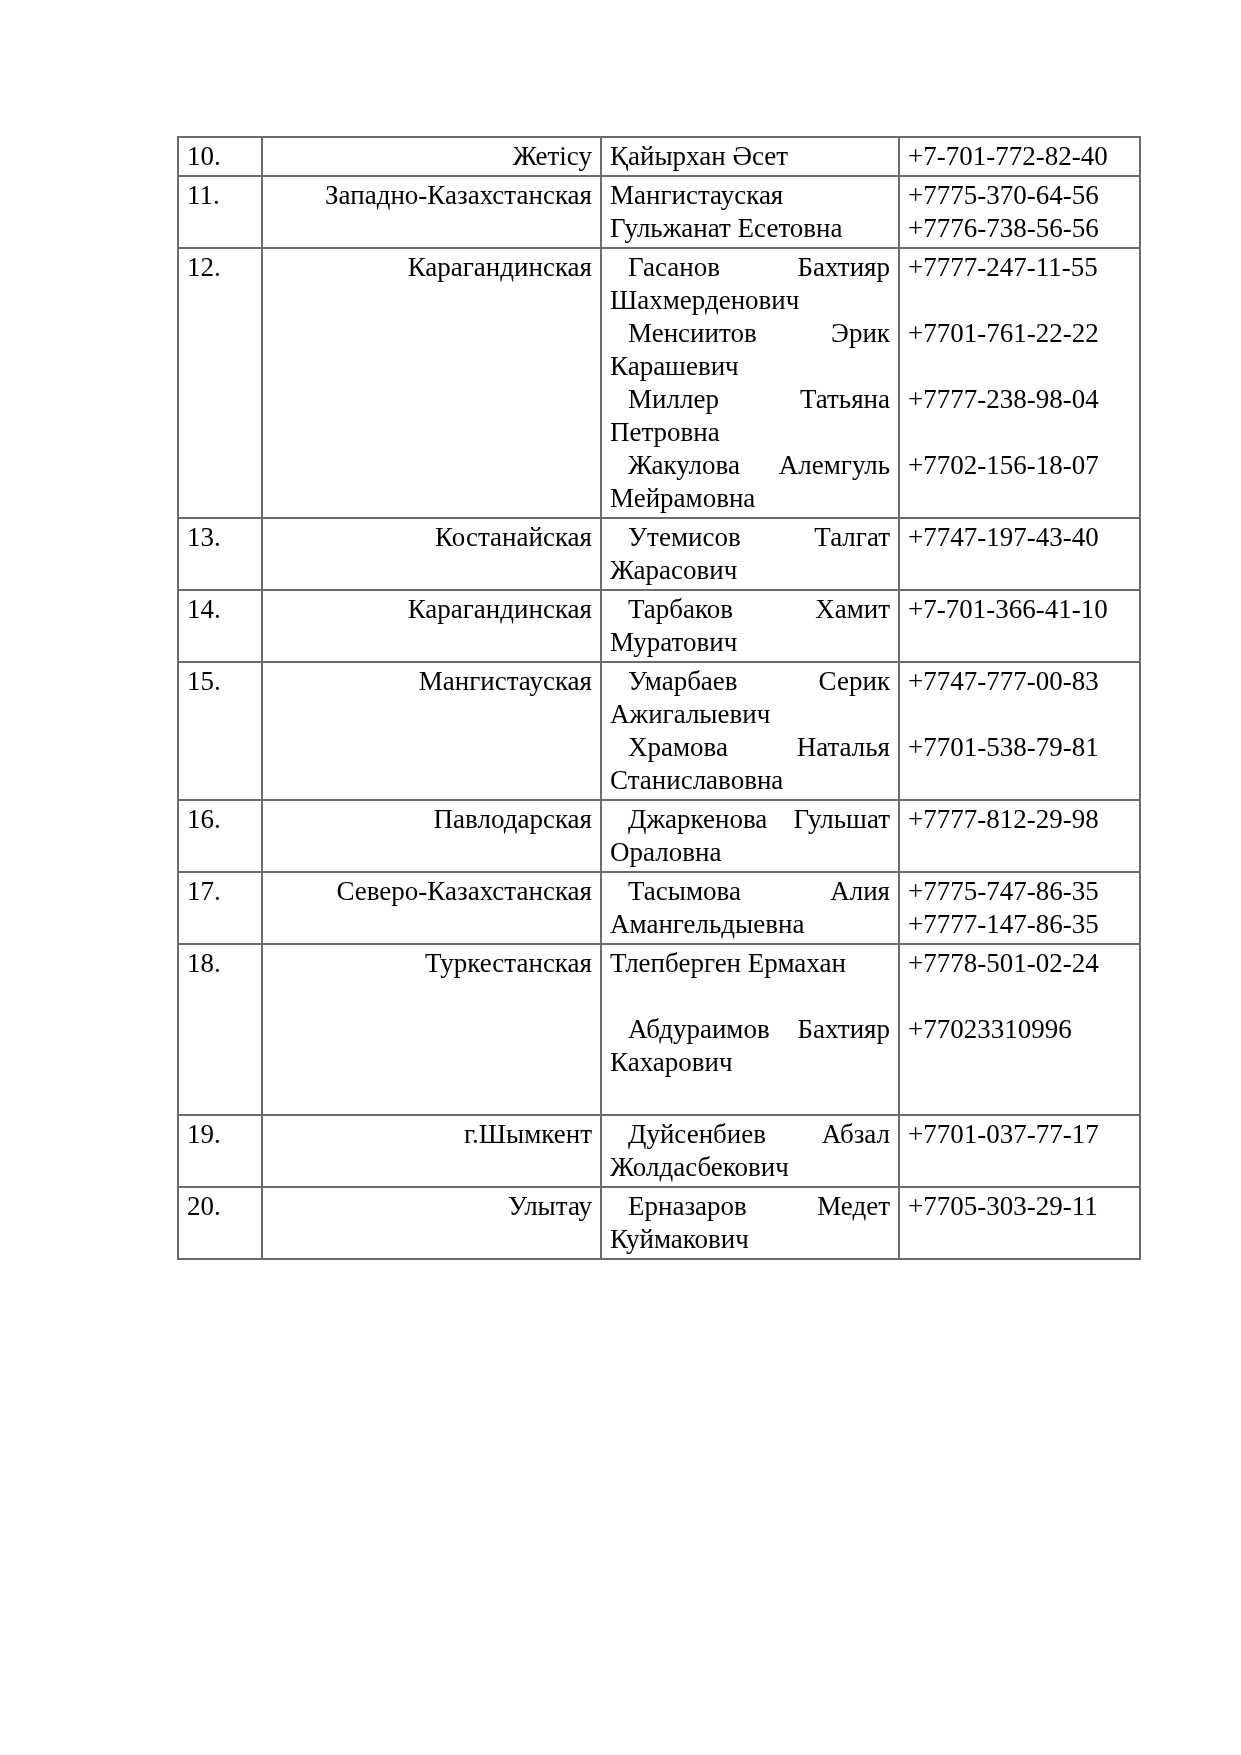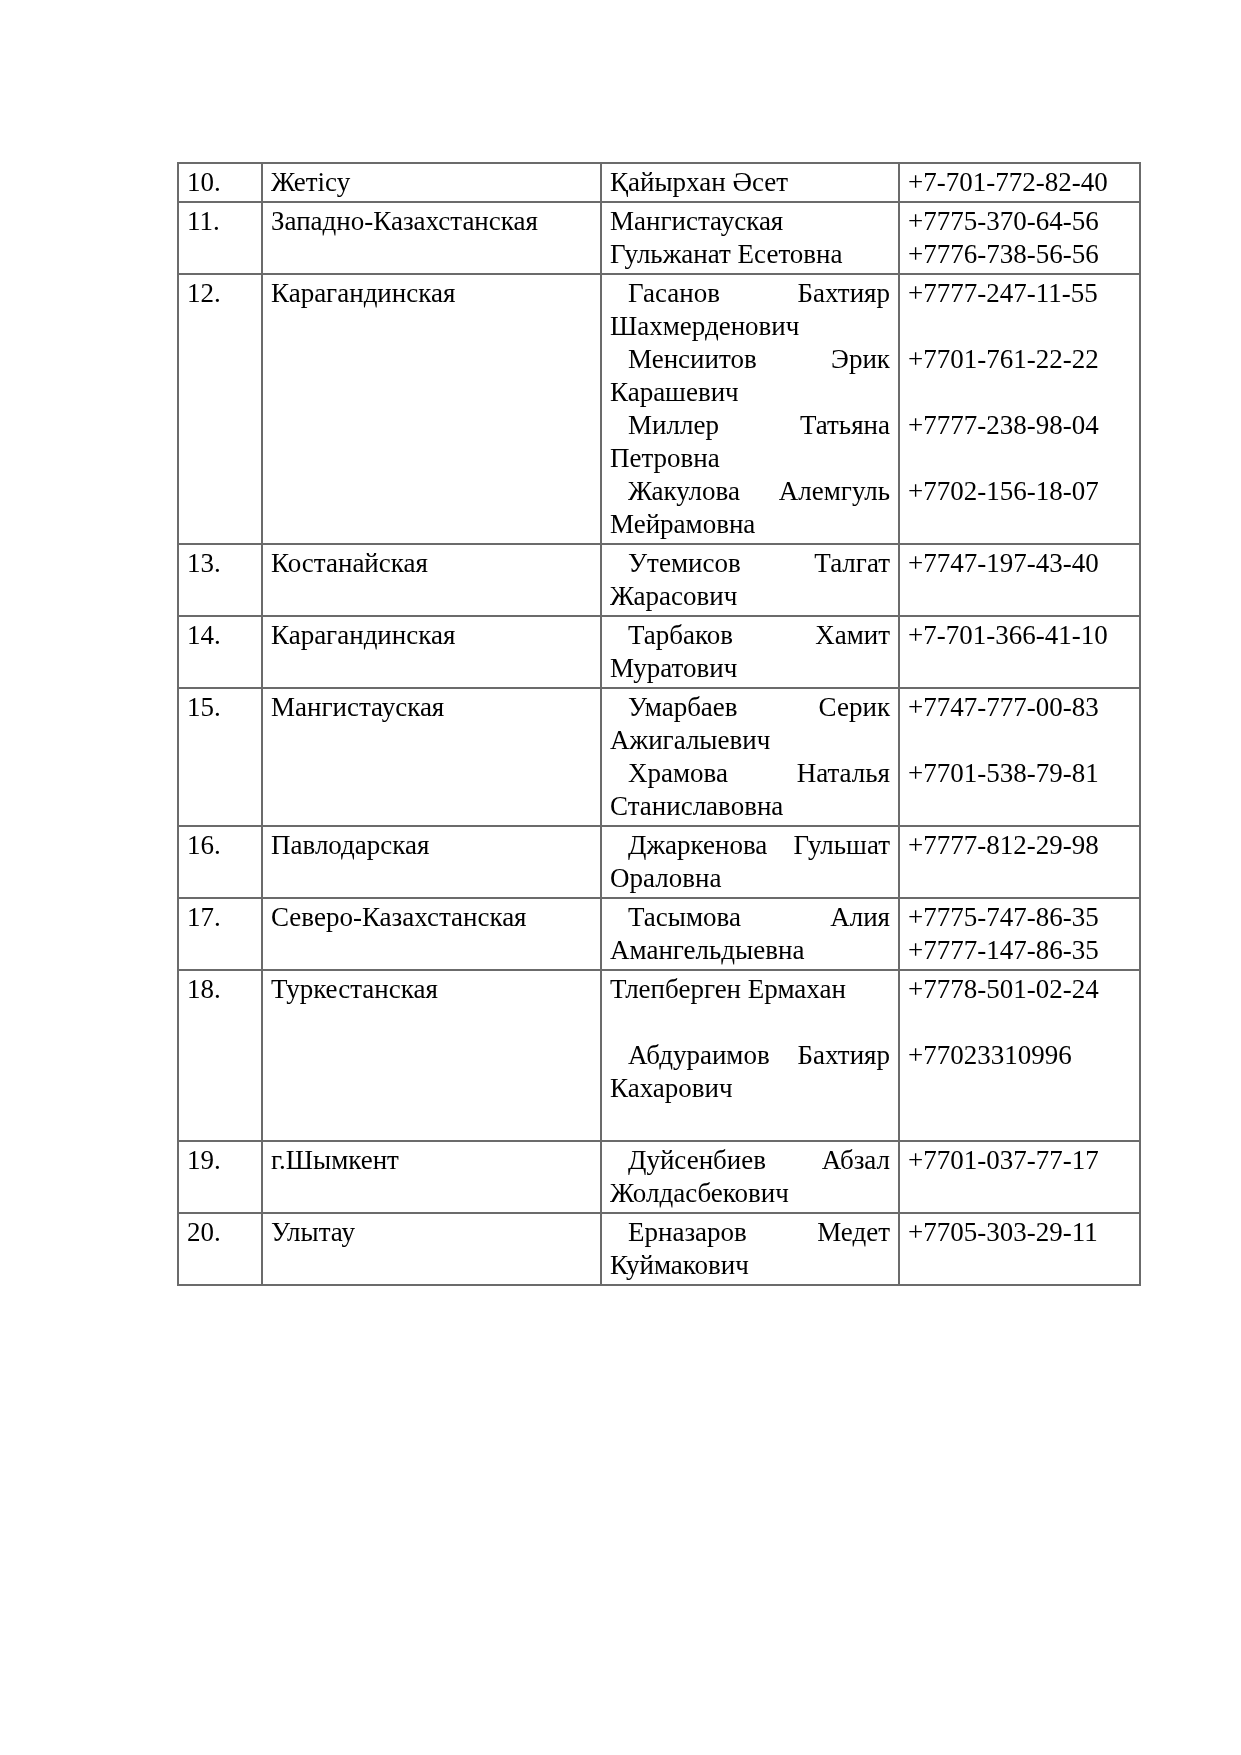--- a/index.html
+++ b/index.html
@@ -8,39 +8,39 @@
     width: 1241px;
     height: 1755px;
     background: #ffffff;
     overflow: hidden;
     font-family: "Liberation Serif", "DejaVu Serif", serif;
     color: #000000;
   }
   table.contacts {
     position: absolute;
     left: 177px;
-    top: 162px;
+    top: 136px;
     width: 962px;
     border-collapse: collapse;
     table-layout: fixed;
     font-size: 27px;
   }
   table.contacts td {
     border: 2px solid #6b6b6b;
     vertical-align: top;
     padding: 2px 8px 2px 8px;
     overflow: hidden;
   }
   col.c-no     { width: 84px; }
   col.c-region { width: 339px; }
   col.c-names  { width: 298px; }
   col.c-phones { width: 241px; }
 
   td.cell-no { padding-left: 13px; }
-  td.cell-region { vertical-align: middle; padding-left: 9px; }
+  td.cell-region { vertical-align: middle; padding-left: 9px; text-align: right; }
   td.cell-phones { padding-left: 9px; }
 
   .line {
     height: 33px;
     line-height: 33px;
     white-space: nowrap;
   }
   .line.justify {
     display: flex;
     justify-content: space-between;

